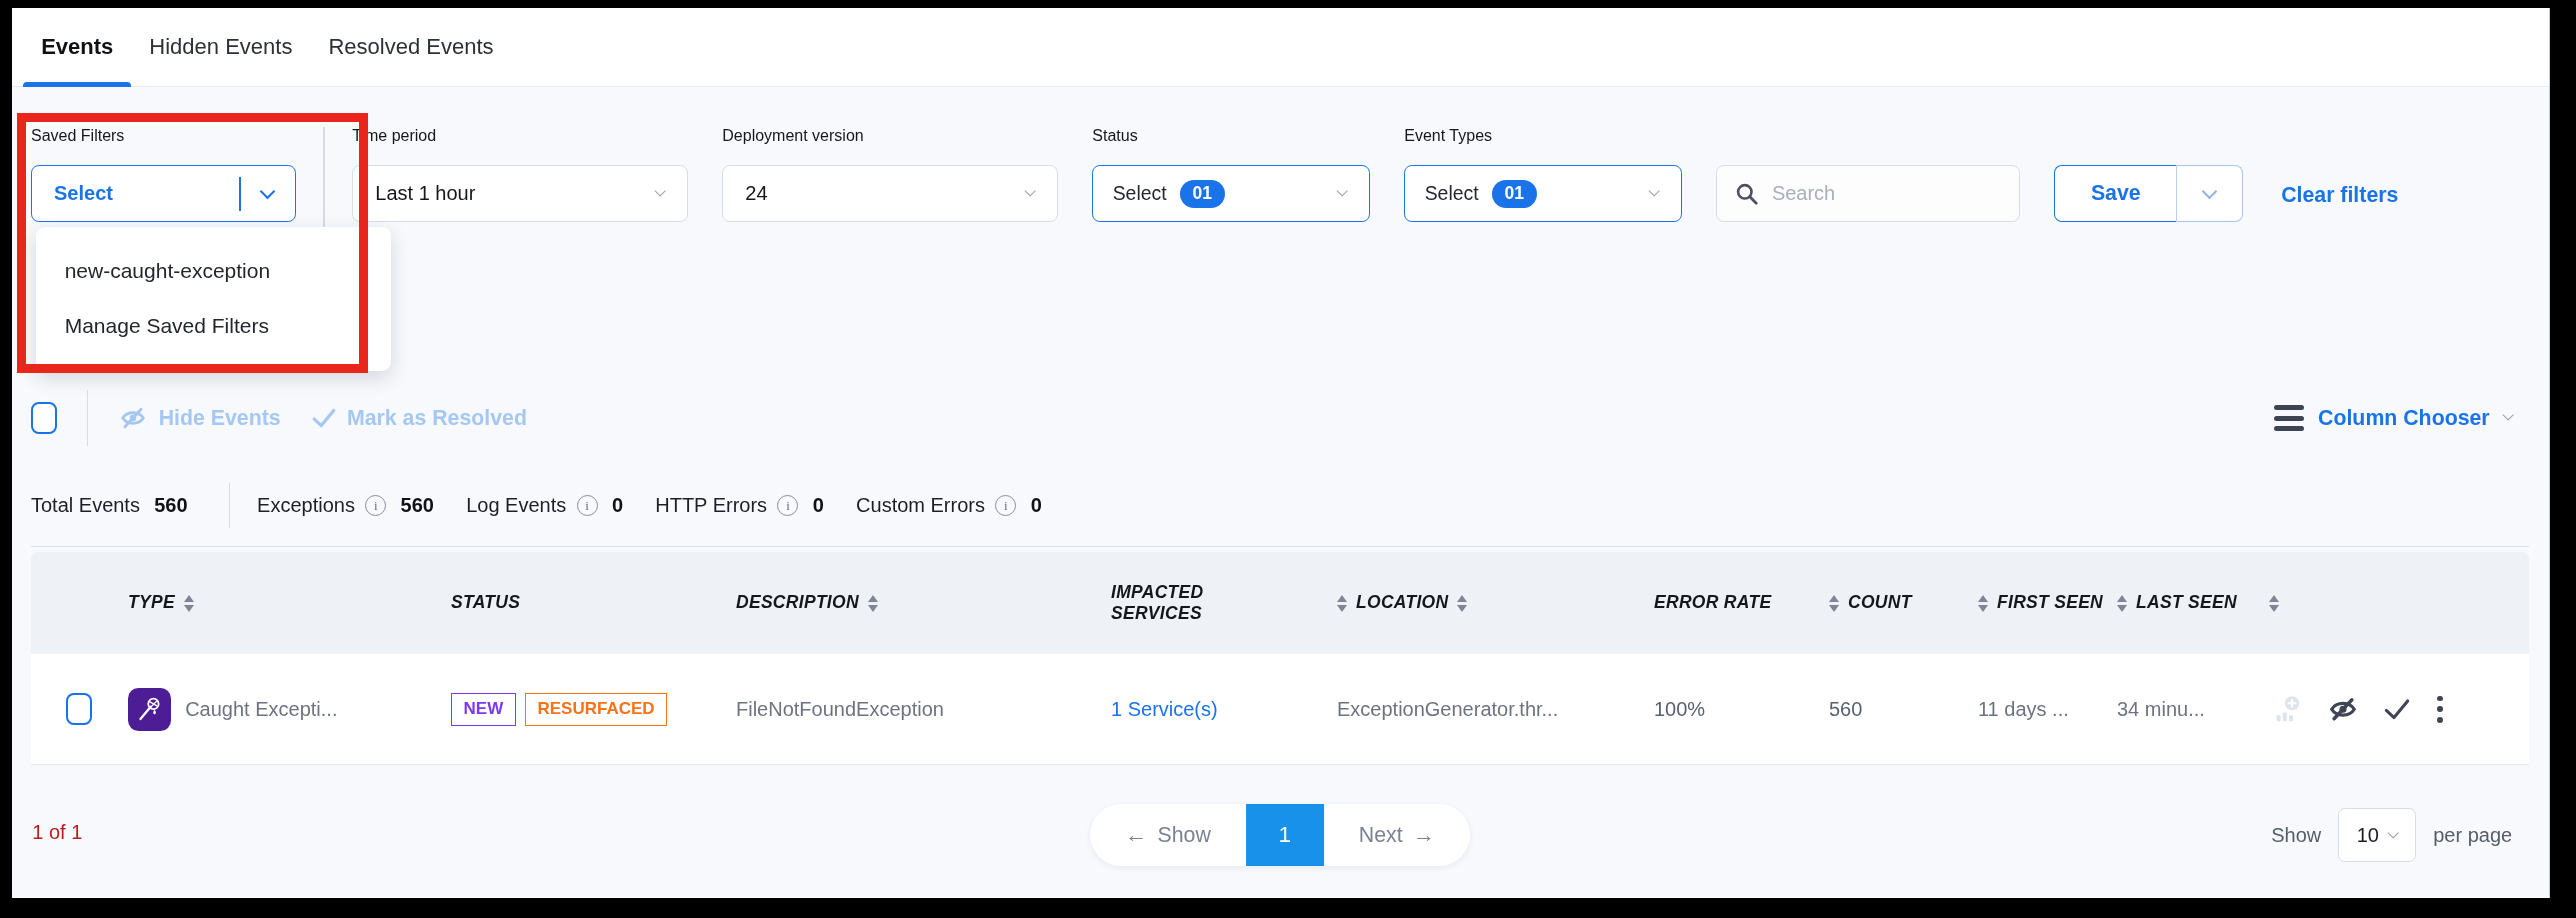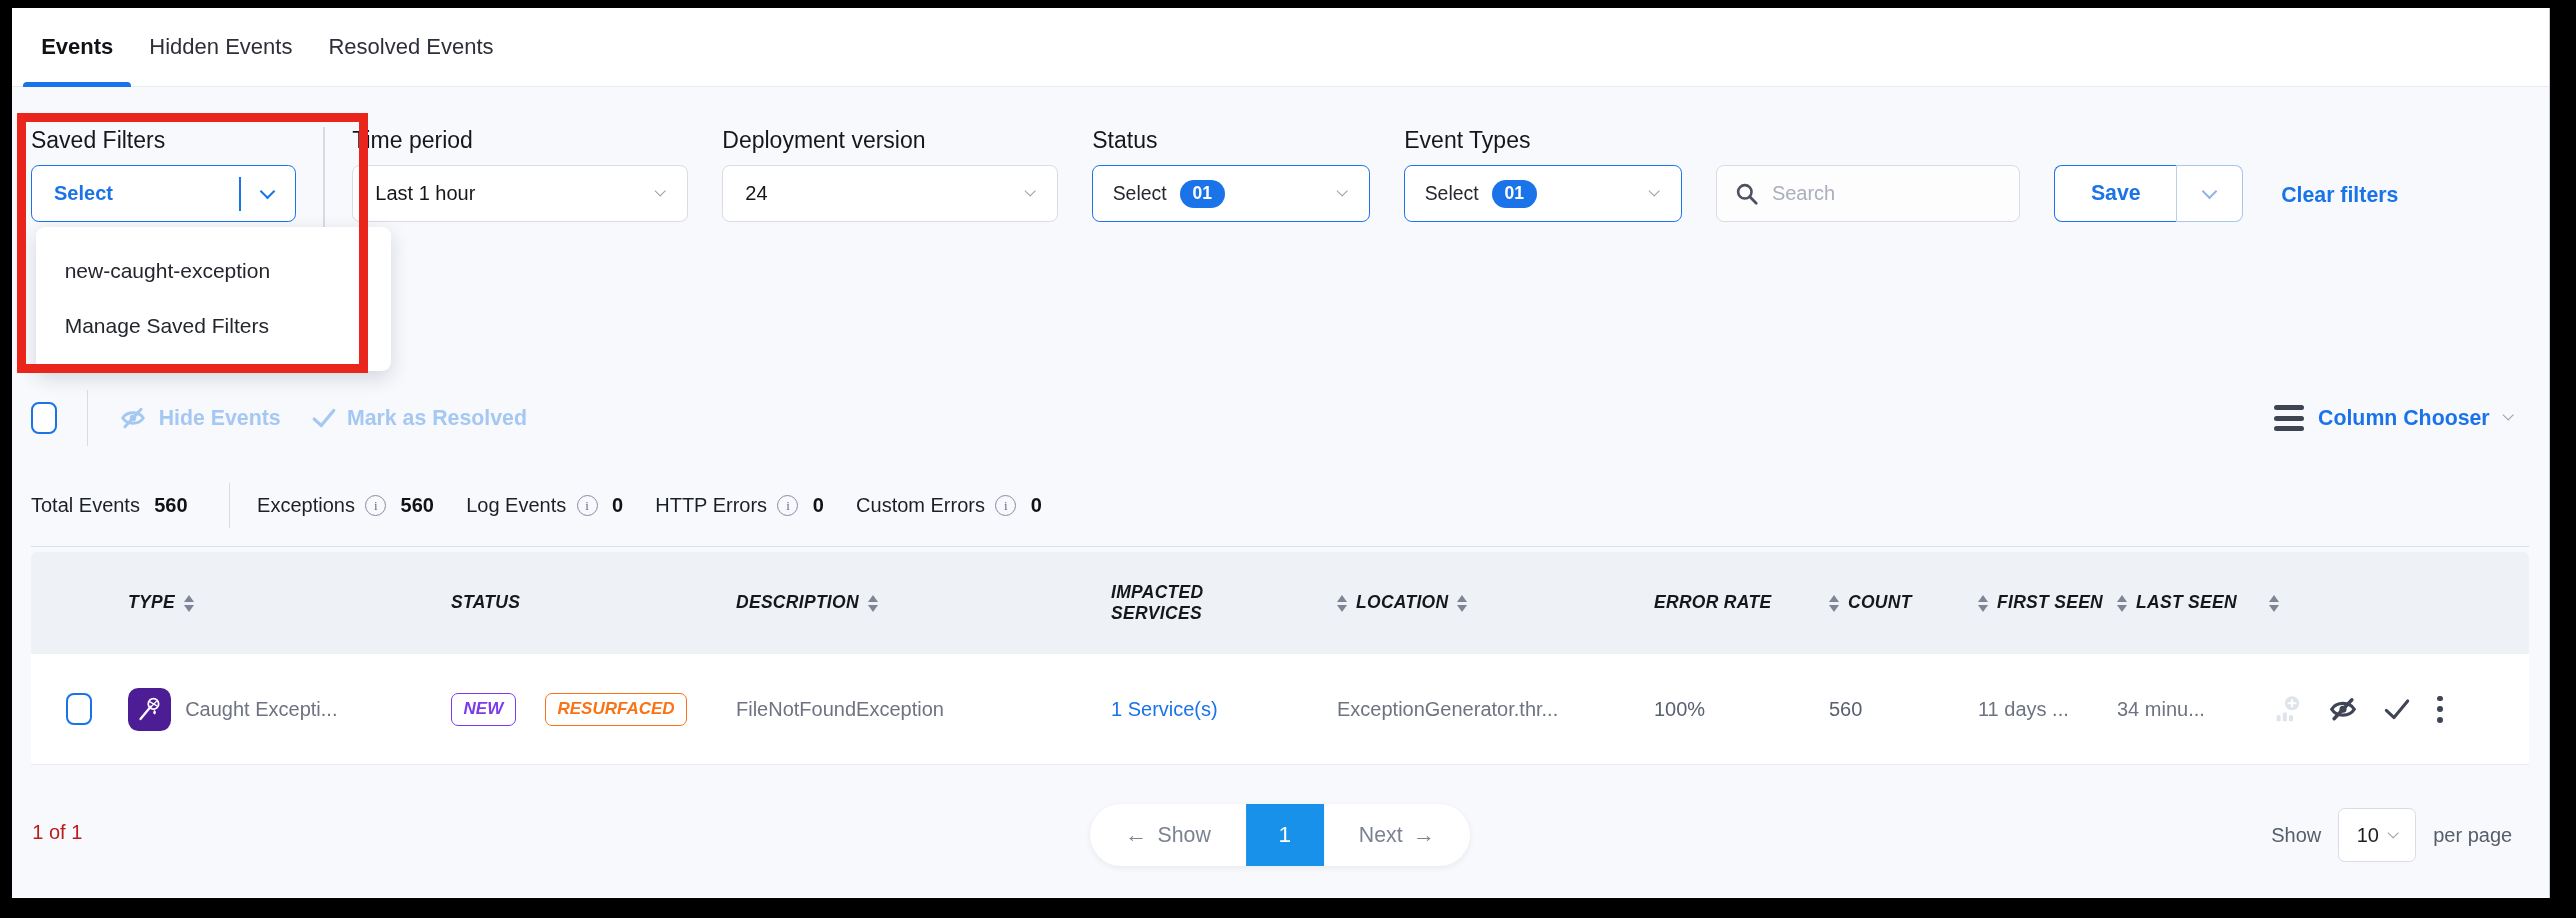--- a/index.html
+++ b/index.html
@@ -16,21 +16,21 @@
   .tab.active::after { content:""; position:absolute; left:0; right:0; bottom:-1.3px;
                        height:5.2px; background:#1a73e8; border-radius:3.9px 3.9px 0 0; }
 
   
   .content { background:#f7f9fc; height:810px; padding:0 19.4px; position:relative; }
 
   
   .filters { position:relative; height:304px; padding-top:40px; display:flex;
              gap:34px; align-items:flex-start; }
   .fgroup { display:flex; flex-direction:column; }
-  .flabel { font-size:23px; color:#15171c; height:27px; margin-bottom:11.6px; white-space:nowrap; }
+  .flabel { font-size:16px; color:#15171c; height:27px; margin-bottom:11.6px; white-space:nowrap; }
   .flabel.spacer { visibility:hidden; }
   .fcontrol { height:57px; background:#fff; border-radius:7.8px; display:flex;
               align-items:center; cursor:pointer; }
   .bordered-gray { border:1.9px solid #d9dce3; }
   .bordered-blue { border:1.9px solid #1a73e8; }
   .saved-select { width:265px; }
   .saved-select .sel-text { color:#1a73e8; font-weight:bold; font-size:20px; padding-left:22px; flex:1; }
   .saved-select .vsep { width:1.9px; height:34px; background:#1a73e8; }
   .chevwrap { width:54px; display:flex; align-items:center; justify-content:center; }
   .chev { width:11px; height:11px; border-right:2.6px solid #9aa0ab; border-bottom:2.6px solid #9aa0ab;
@@ -105,24 +105,24 @@
   .sort { display:inline-flex; flex-direction:column; gap:3.2px; cursor:pointer; flex:0 0 auto; }
   .tri-up { width:0; height:0; border-left:5.8px solid transparent; border-right:5.8px solid transparent;
             border-bottom:7.1px solid #7f8496; }
   .tri-down { width:0; height:0; border-left:5.8px solid transparent; border-right:5.8px solid transparent;
               border-top:7.1px solid #7f8496; }
   .trow { background:#fff; height:111px; border-bottom:1.3px solid #e8ebf1; }
   .td { font-size:20px; color:#6d7380; display:flex; align-items:center; }
   .cell-check { justify-content:center; }
   .type-icon { width:43px; height:43px; border-radius:10.4px; background:#4c1d95; display:flex;
                align-items:center; justify-content:center; margin-right:14.2px; flex:0 0 auto; }
-  .badge { border-radius:7px; font-weight:bold; font-size:17px; padding:5.8px 11.6px;
-           margin-right:9px; white-space:nowrap; background:#fff;font-style:italic; }
+  .badge { border-radius:0; font-weight:bold; font-size:17px; padding:5.8px 11.6px;
+           margin-right:9px; white-space:nowrap; background:#fff; }
   .badge.new { color:#7c3aed; border:1.9px solid #7c3aed; }
-  .badge.resurfaced { color:#f97316; border:1.9px solid #f97316;margin-left:20px; }
+  .badge.resurfaced { color:#f97316; border:1.9px solid #f97316; }
   .link-blue { color:#1a73e8; cursor:pointer; }
   .td.num { color:#596070; }
   .actions { display:flex; align-items:center; gap:22px; padding-left:5.2px; }
   .kebab { display:flex; flex-direction:column; gap:5.2px; cursor:pointer; padding:2.6px; }
   .kebab div { width:5.8px; height:5.8px; border-radius:50%; background:#3f4554; }
   .icon-btn { cursor:pointer; display:flex; }
 
   
   .pagerow { position:relative; height:65px; margin-top:39px; }
   .page-summary { position:absolute; left:1.3px; top:17px; font-size:20px; color:#b91c1c; }

